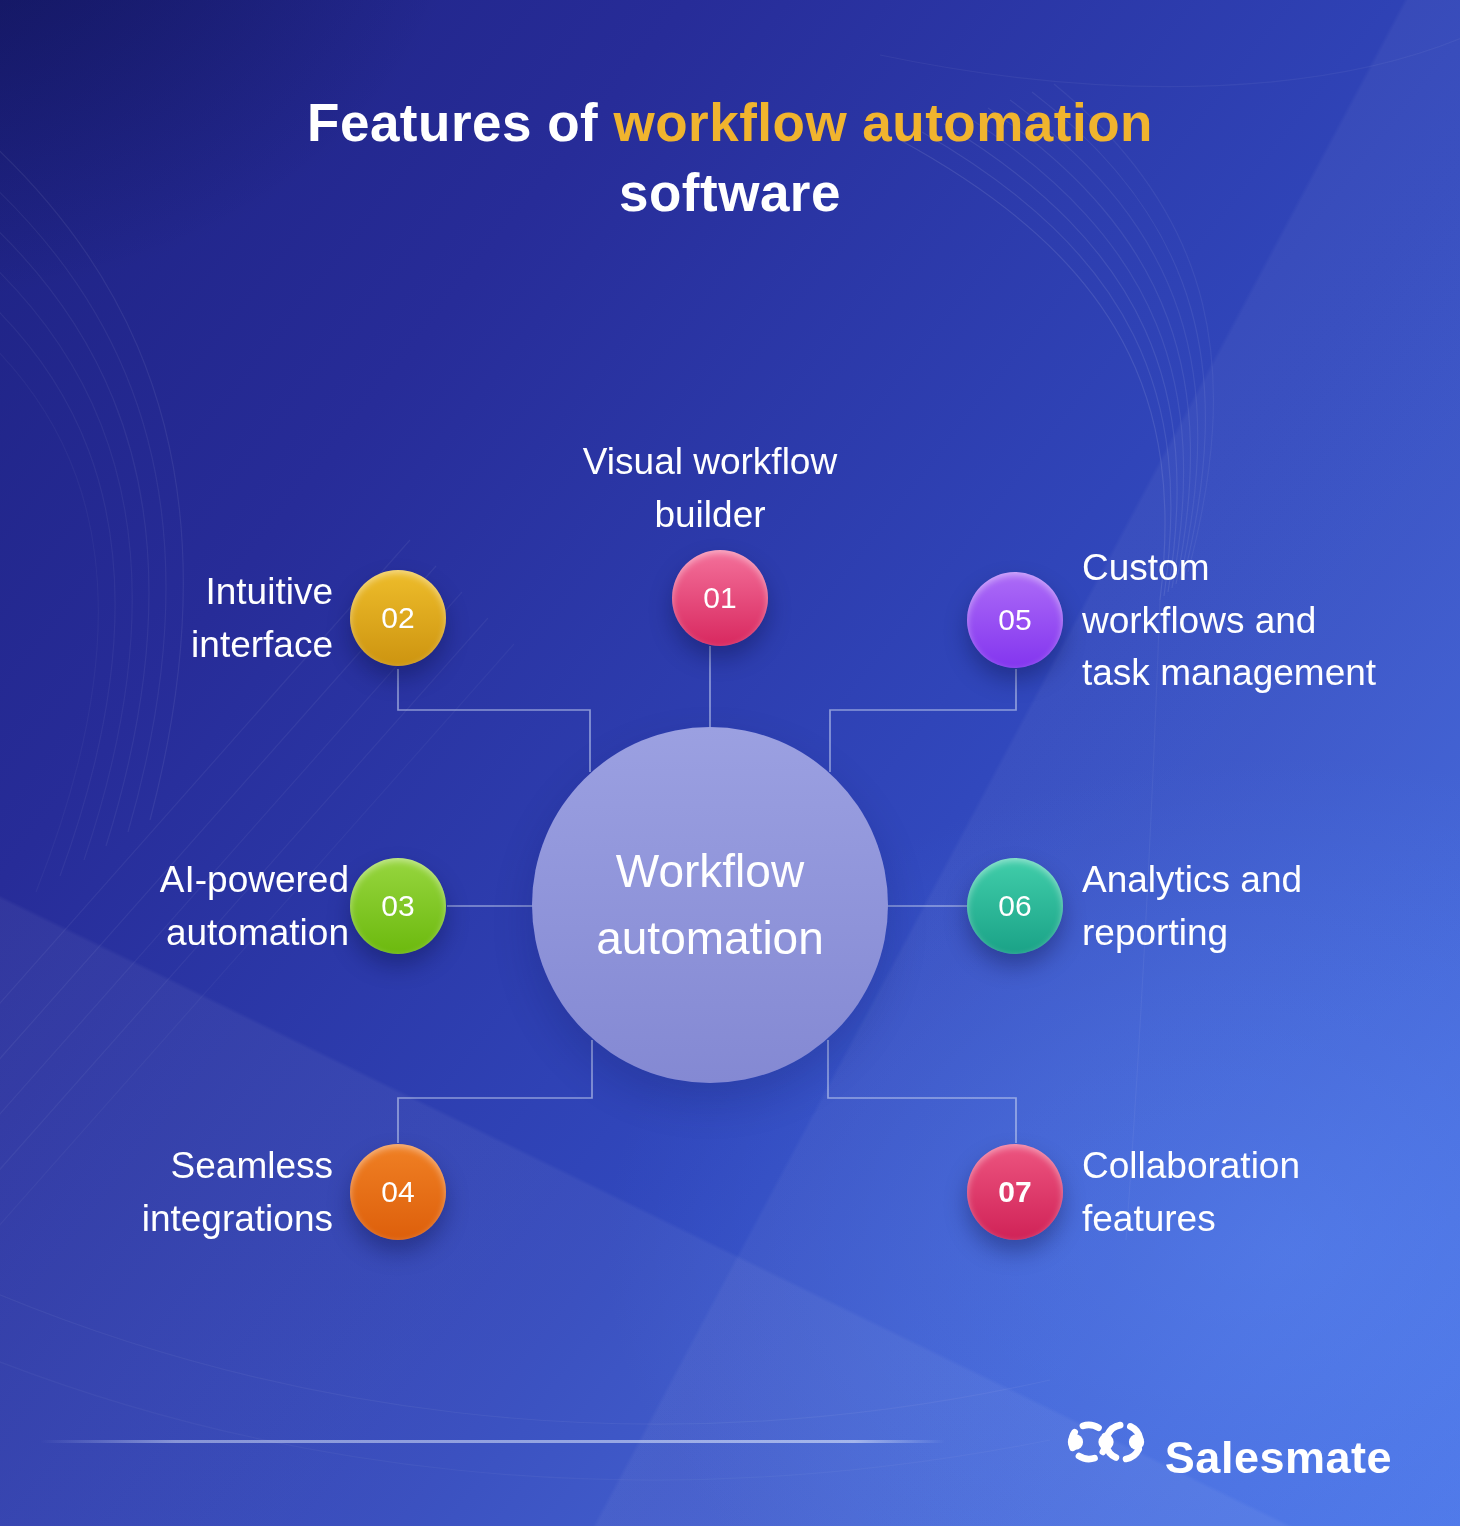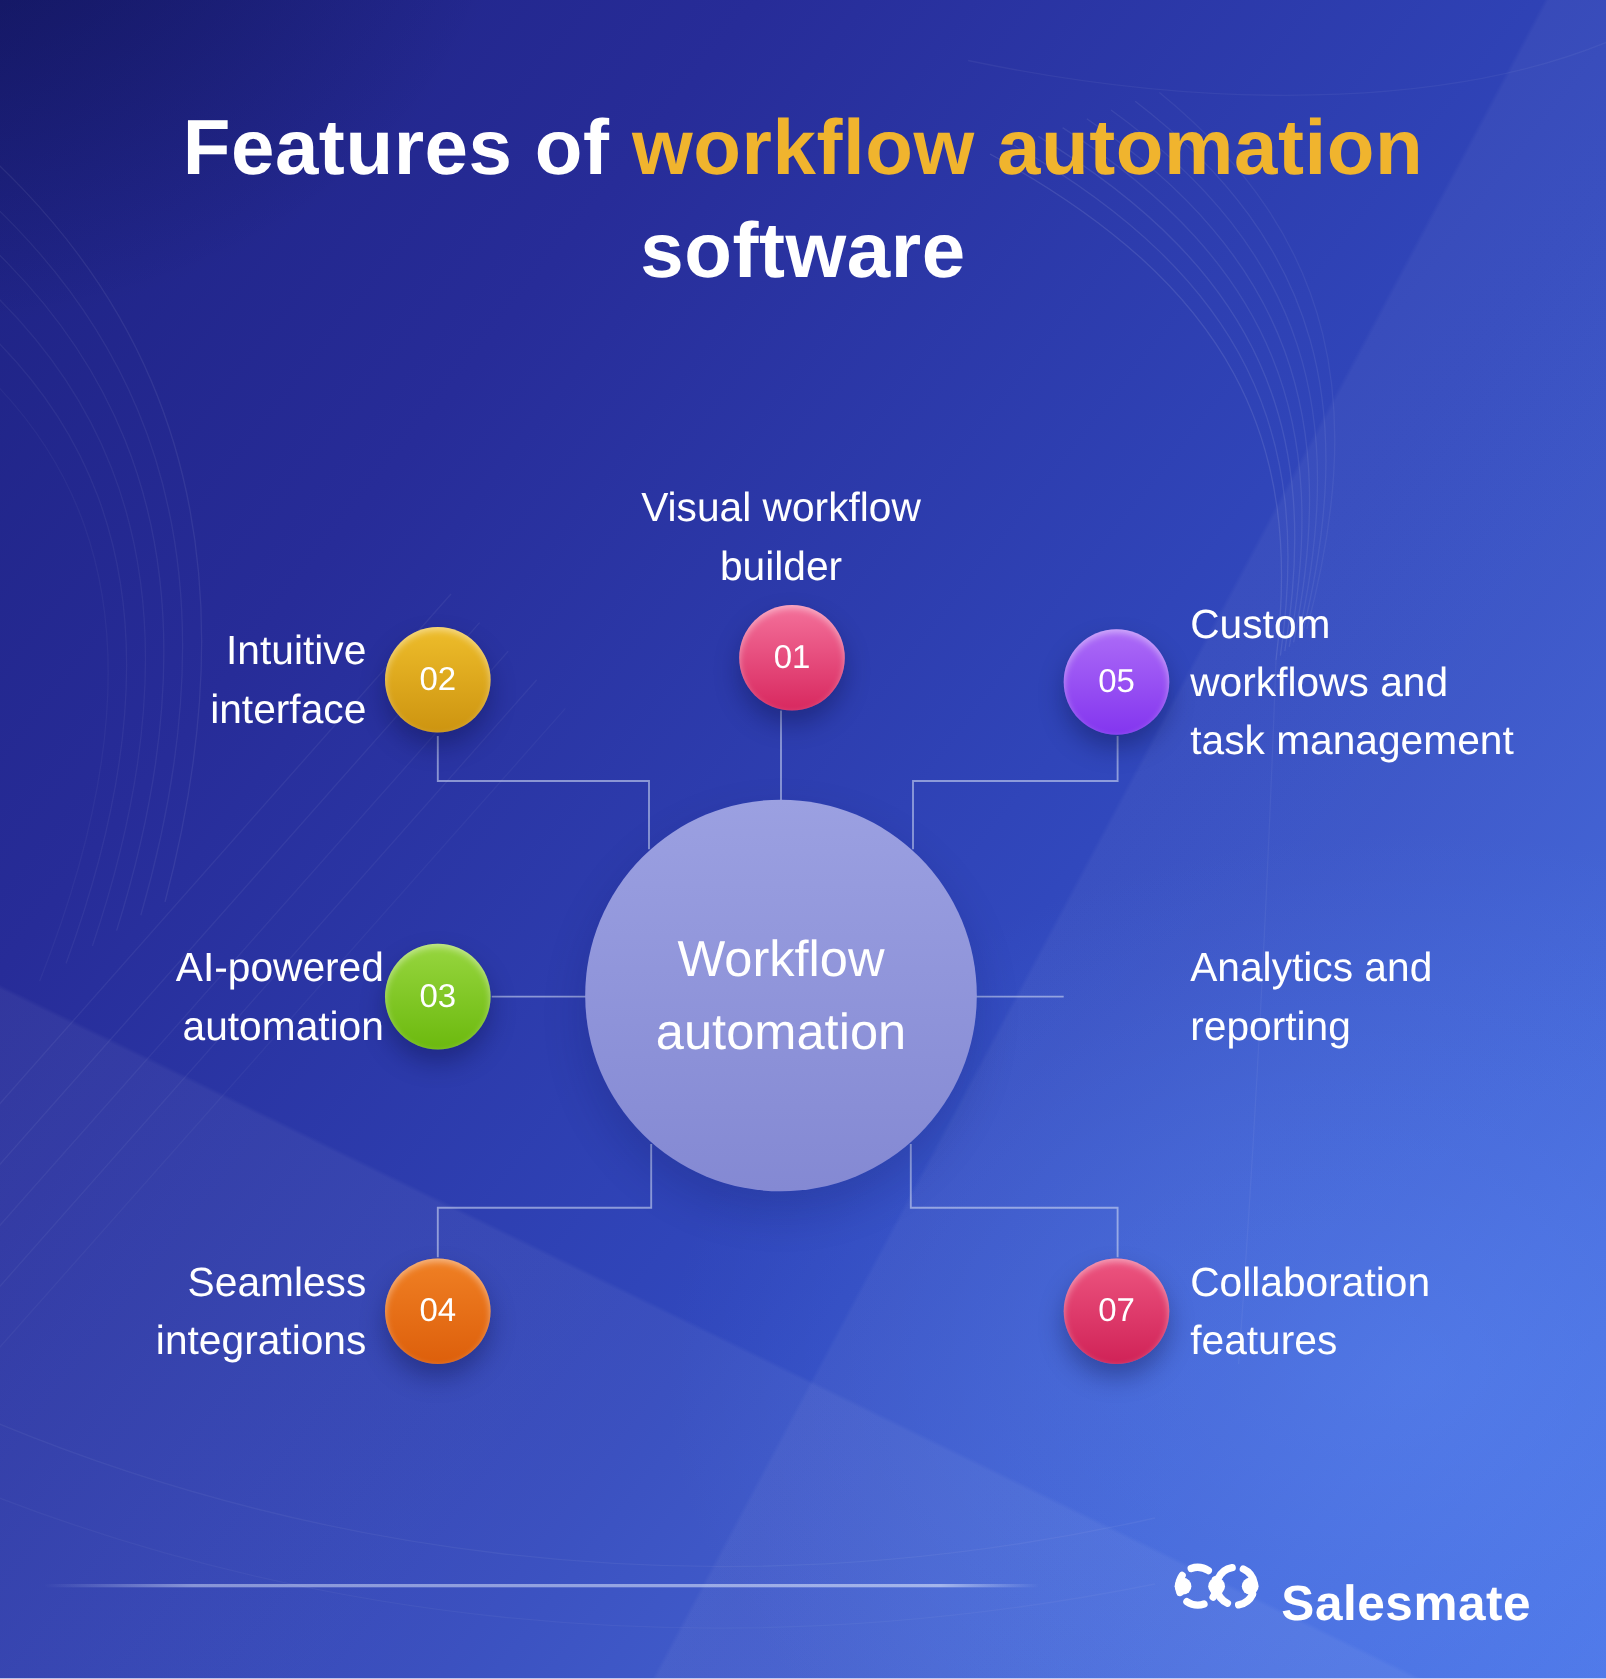--- a/index.html
+++ b/index.html
@@ -17,21 +17,21 @@
   }
   .band { position:absolute; inset:0; pointer-events:none; }
   .band1 { background:linear-gradient(118deg, rgba(255,255,255,0) 61.8%, rgba(255,255,255,0.045) 62%); }
   .band2 { background:linear-gradient(206deg, rgba(255,255,255,0) 71.8%, rgba(255,255,255,0.05) 72%); }
 
   svg.decor { position:absolute; left:0; top:0; width:1460px; height:1526px; }
 
   .title {
     position:absolute; top:88px; left:0; width:100%;
     text-align:center; color:#ffffff;
-    font-size:71px; font-weight:700; line-height:1.32; letter-spacing:0.5px;
+    font-size:53px; font-weight:700; line-height:1.32; letter-spacing:0.5px;
   }
   .title .hl { color:#f0b42e; }
 
   .center-circle {
     position:absolute; left:532px; top:727px; width:356px; height:356px;
     border-radius:50%;
     background:linear-gradient(180deg, #9ba0e1 0%, #8archive 100%);
     background:linear-gradient(180deg, #9ba0e1 0%, #8489d3 100%);
     display:flex; align-items:center; justify-content:center;
     color:#ffffff; font-size:46px; font-weight:500; line-height:1.45;
@@ -142,21 +142,24 @@
     </div>
   <div class="num-circle c03" style="background: linear-gradient(rgb(151, 214, 63) 0%, rgb(108, 185, 14) 100%);">
       <span>03</span>
     </div>
   <div class="num-circle c04" style="background: linear-gradient(rgb(240, 128, 36) 0%, rgb(221, 95, 11) 100%);">
       <span>04</span>
     </div>
   <div class="num-circle c05" style="background: linear-gradient(rgb(173, 108, 247) 0%, rgb(131, 53, 239) 100%);">
       <span>05</span>
     </div>
-  <div class="num-circle c07" style="background: linear-gradient(rgb(237, 85, 128) 0%, rgb(208, 34, 87) 100%);">
+  <div class="num-circle c06" style="background: linear-gradient(rgb(65, 206, 170) 0%, rgb(26, 162, 135) 100%);">
+      <span>06</span>
+    </div>
+  <div class="num-circle c07" style="background: linear-gradient(rgb(237, 85, 128) 0%, rgb(208, 34, 87) 100%); font-weight: bold;">
       <span>07</span>
     </div>
 
   <div class="label c l01">Visual workflow
 builder</div>
   <div class="label r l02">Intuitive
 interface</div>
   <div class="label r l03">AI-powered
 automation</div>
   <div class="label r l04">Seamless

